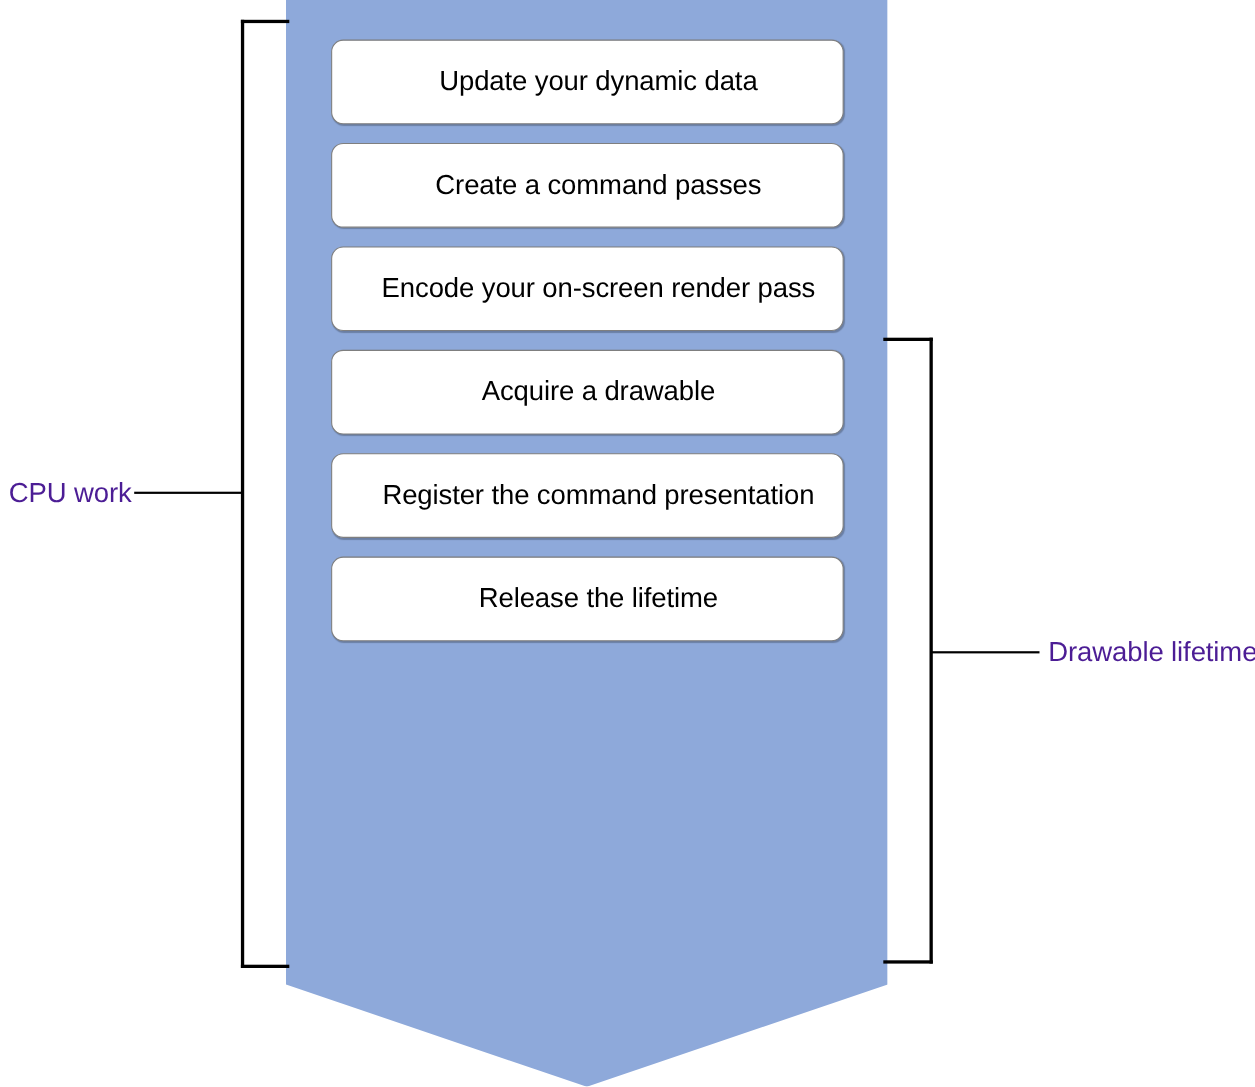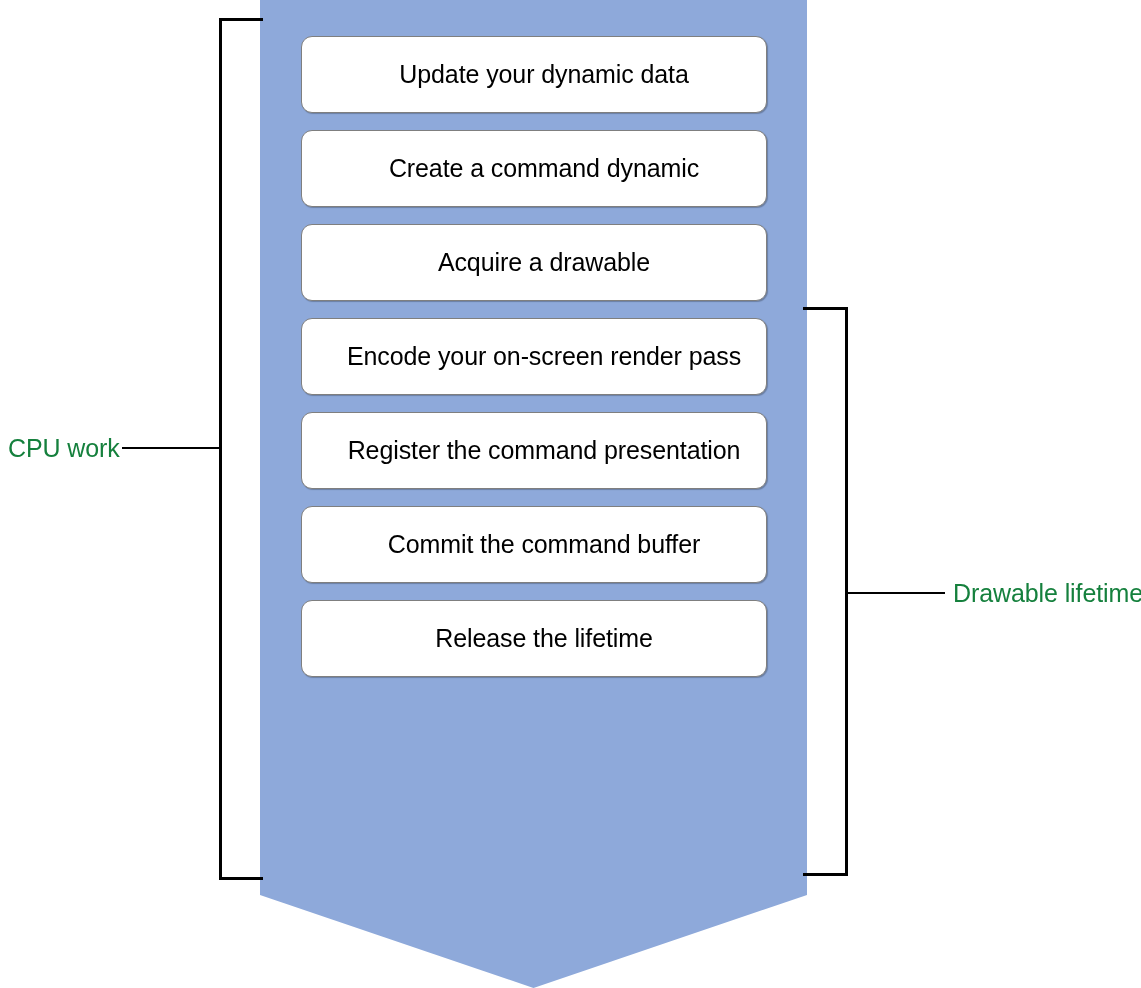--- a/index.html
+++ b/index.html
@@ -77,21 +77,21 @@
     background: #000000;
   }
   .leader {
     position: absolute;
     height: 2px;
     background: #000000;
   }
   .annotation-label {
     position: absolute;
     font-size: 25px;
-    color: #15803d;
+    color: #4c1d95;
     white-space: nowrap;
     letter-spacing: -0.1px;
   }
 </style>
 </head>
 <body>
 
 <div id="canvas">
 
   <div class="flow-band" style="--band-color: #8ea9da;"></div>
@@ -112,40 +112,37 @@
   <div class="leader" style="left:847px; top:592px; width:98px;"></div>
   <div class="annotation-label" style="left:953px; top:579px;">Drawable lifetime</div>
 
   <div class="step-list">
 
     <div class="step-box">
       <span class="step-label">Update your dynamic data</span>
     </div>
 
     <div class="step-box">
-      <span class="step-label">Create a command dynamic</span>
+      <span class="step-label">Create a command passes</span>
     </div>
 
 
     <div class="step-box">
-      <span class="step-label">Acquire a drawable</span>
+      <span class="step-label">Encode your on-screen render pass</span>
     </div>
 
     <div class="step-box">
-      <span class="step-label">Encode your on-screen render pass</span>
+      <span class="step-label">Acquire a drawable</span>
     </div>
 
     <div class="step-box">
       <span class="step-label">Register the command presentation</span>
     </div>
 
 
-    <div class="step-box">
-      <span class="step-label">Commit the command buffer</span>
-    </div>
 
     <div class="step-box">
       <span class="step-label">Release the lifetime</span>
     </div>
 
   </div>
 
 </div>
 
 </body></html>

